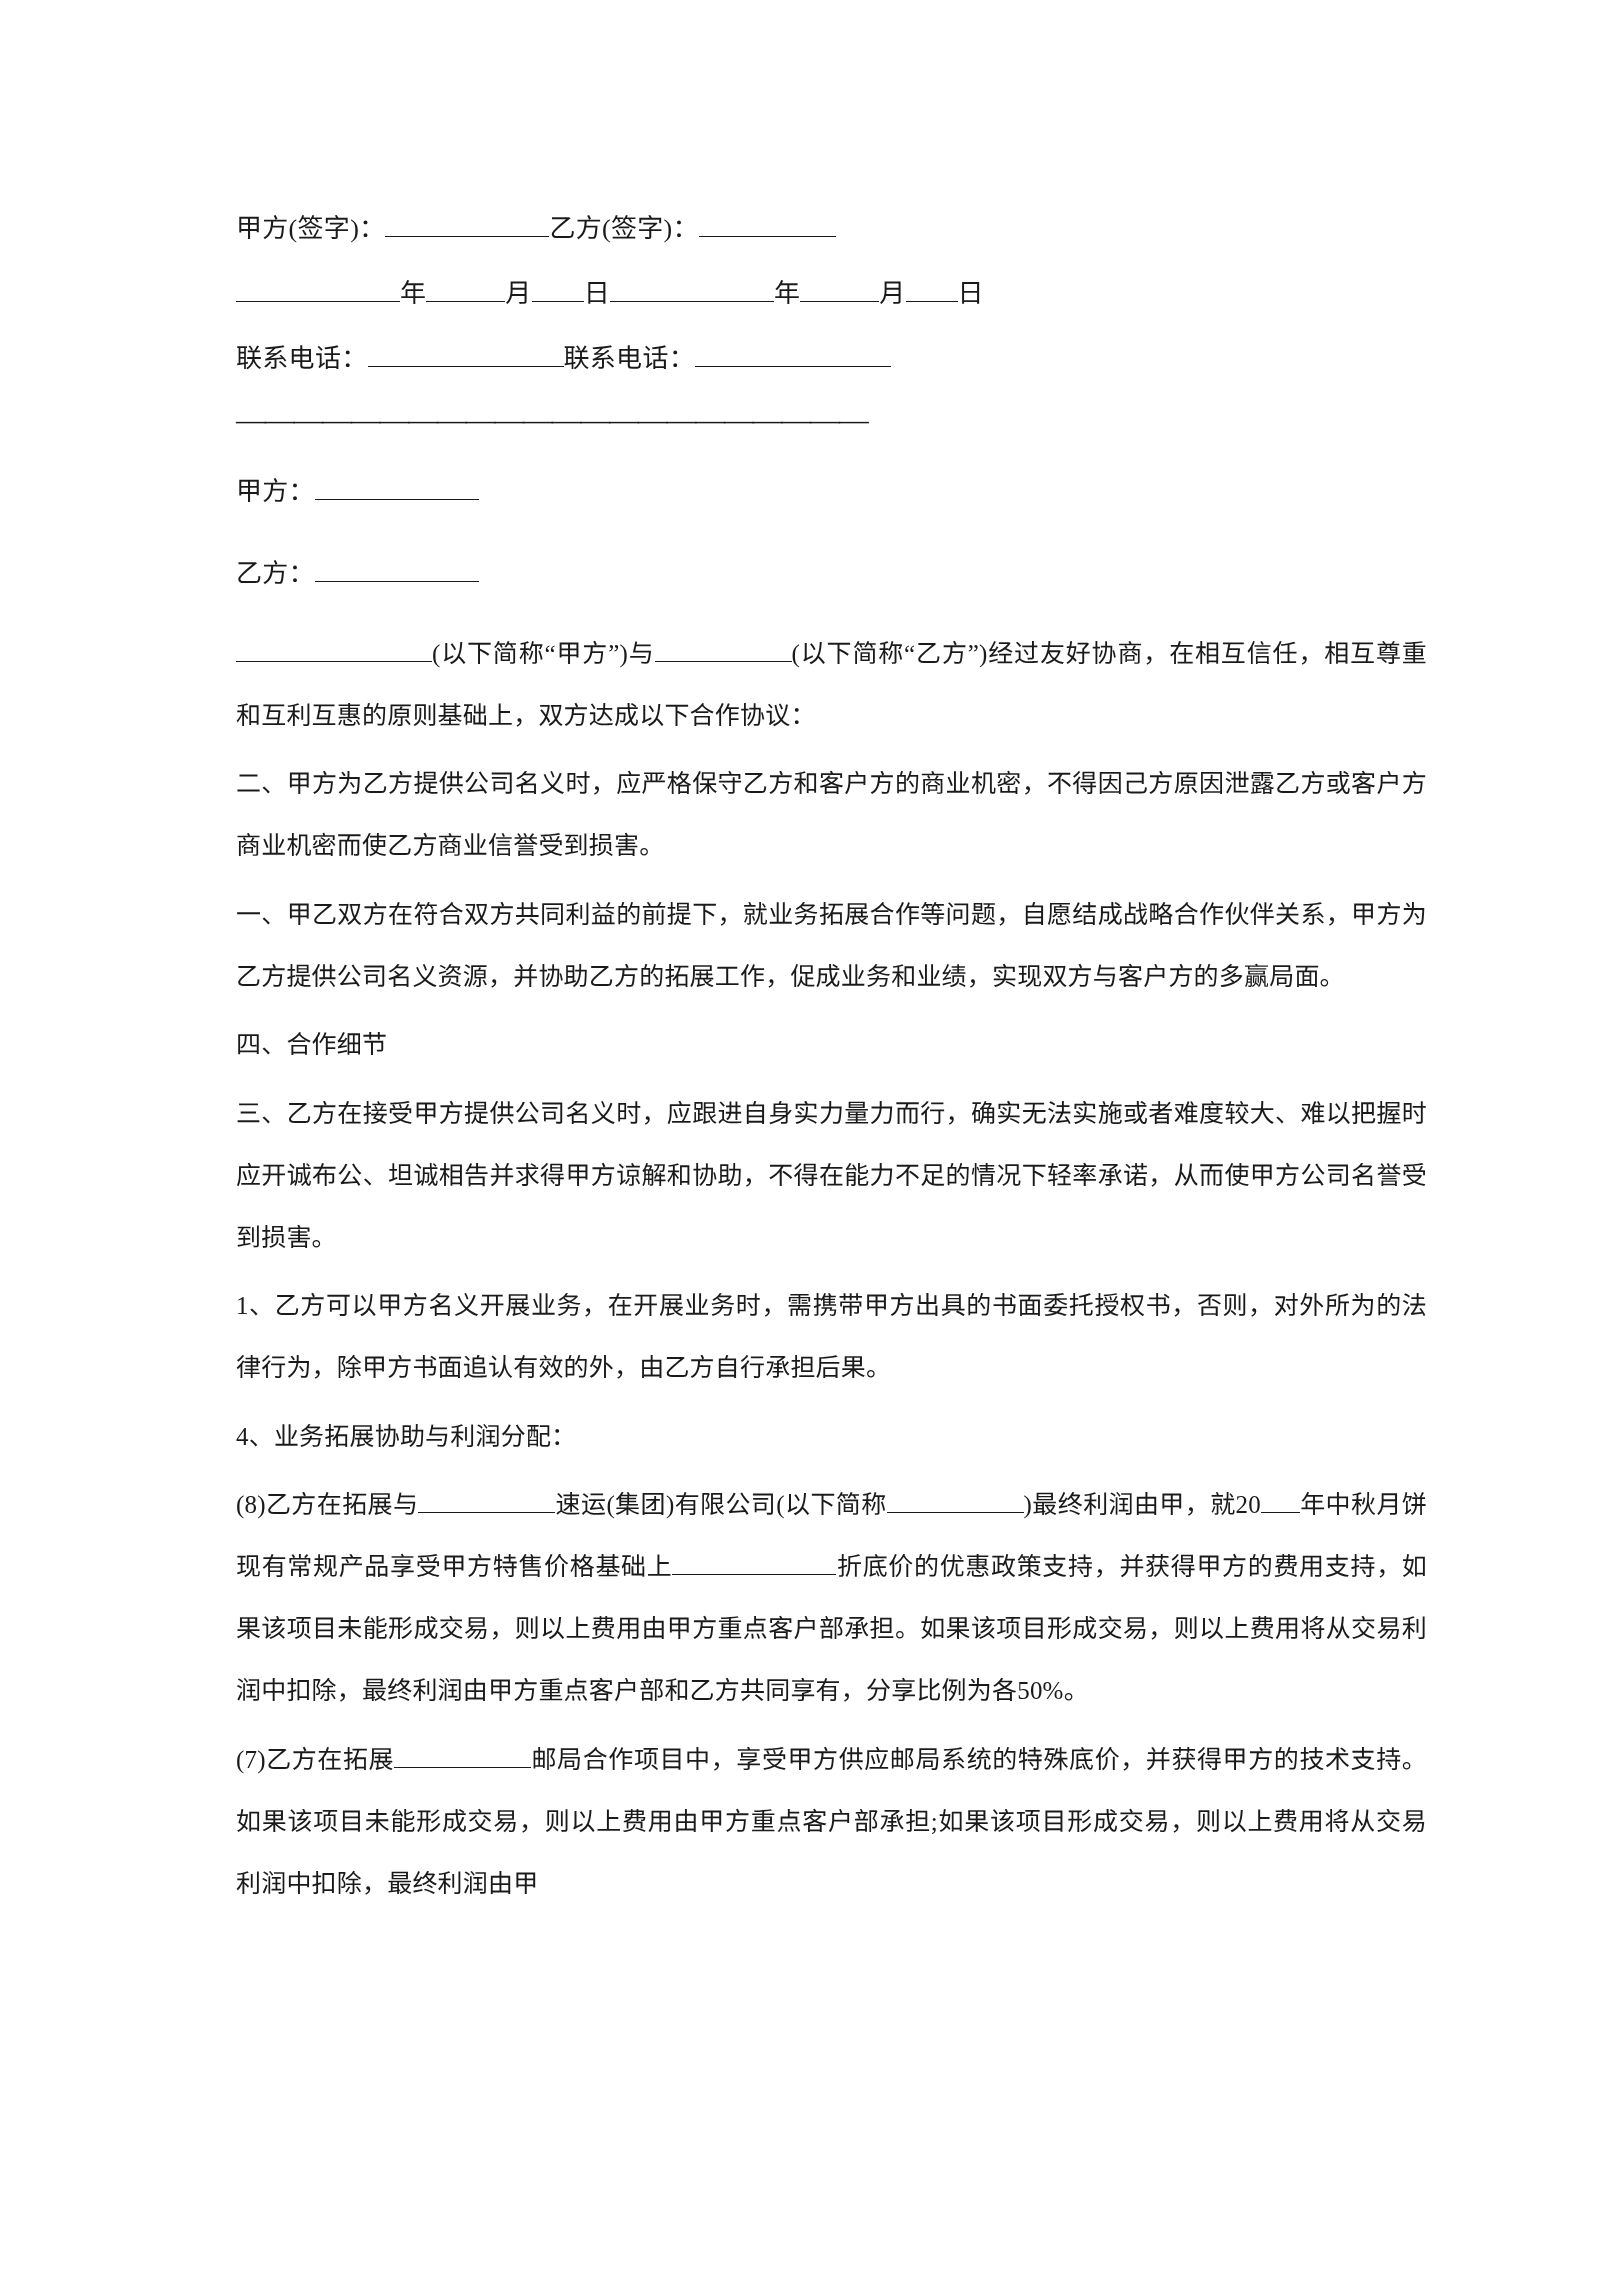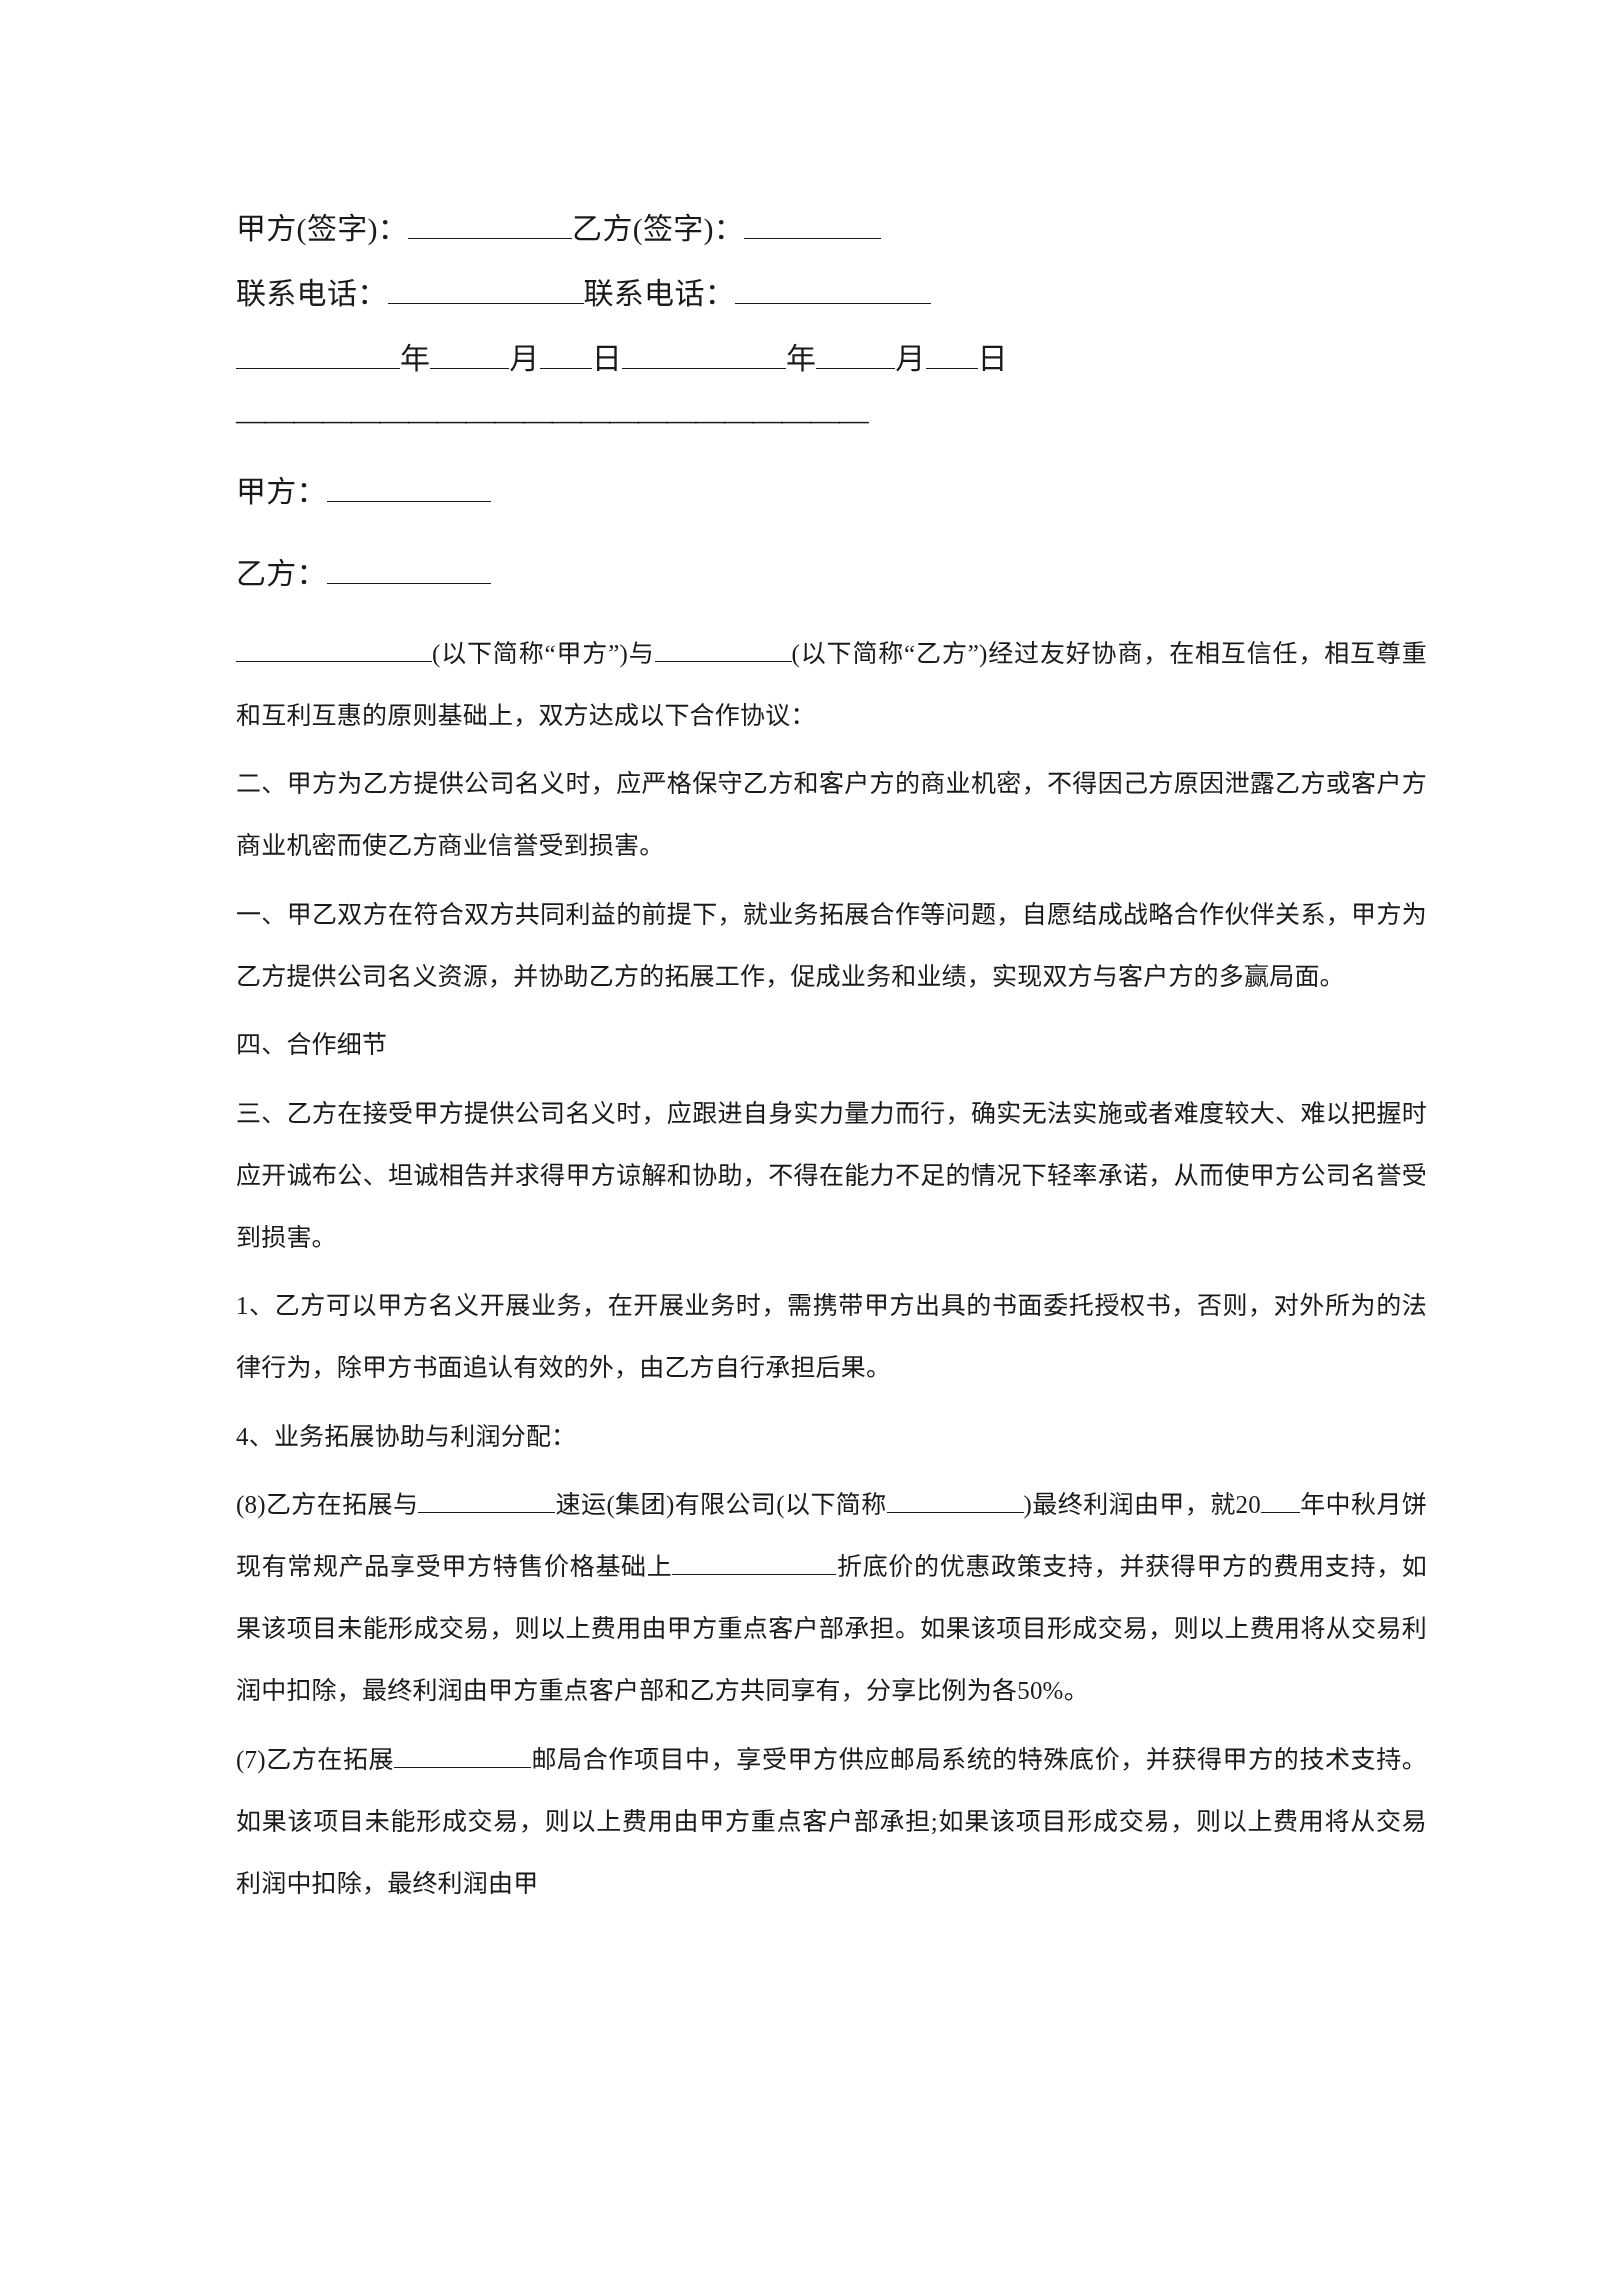--- a/index.html
+++ b/index.html
@@ -20,21 +20,21 @@
     height: 2295px;
     box-sizing: border-box;
     padding: 196px 196px 131px 236px;
     background: #ffffff;
   }
   .doc-body {
     width: 1191px;
   }
   p.line {
     margin: 0 0 0 0;
-    font-size: 30px;
+    font-size: 26px;
     line-height: 62px;
     letter-spacing: 0.3px;
     text-align: justify;
     white-space: pre-wrap;
   }
   p.para {
     margin: 0 0 6.5px 0;
     font-size: 25px;
     line-height: 62px;
     letter-spacing: 0.2px;
@@ -65,23 +65,23 @@
 </style>
 </head>
 <body>
 
 <div class="page">
   <div class="doc-body">
 
     <div class="sig-block">
       <p class="line"><span>甲方(签字)：</span><span class="blank b-lg"></span><span>乙方(签字)：</span><span class="blank b-md"></span></p>
 
+      <p class="line"><span class="blank b-lg"></span><span>年</span><span class="blank b-sm"></span><span>月</span><span class="blank b-xs"></span><span>日</span><span class="blank b-lg"></span><span>年</span><span class="blank b-sm"></span><span>月</span><span class="blank b-xs"></span><span>日</span></p>
+
       <p class="line"><span>联系电话：</span><span class="blank b-xl"></span><span>联系电话：</span><span class="blank b-xl"></span></p>
-
-      <p class="line"><span class="blank b-lg"></span><span>年</span><span class="blank b-sm"></span><span>月</span><span class="blank b-xs"></span><span>日</span><span class="blank b-lg"></span><span>年</span><span class="blank b-sm"></span><span>月</span><span class="blank b-xs"></span><span>日</span></p>
 
       <p class="rule-row">——————————————————————</p>
 
       <p class="line"><span>甲方：</span><span class="blank b-lg"></span></p>
       <div class="gap-lg"></div>
 
       <p class="line"><span>乙方：</span><span class="blank b-lg"></span></p>
       <div class="gap-lg"></div>
     </div>
 

